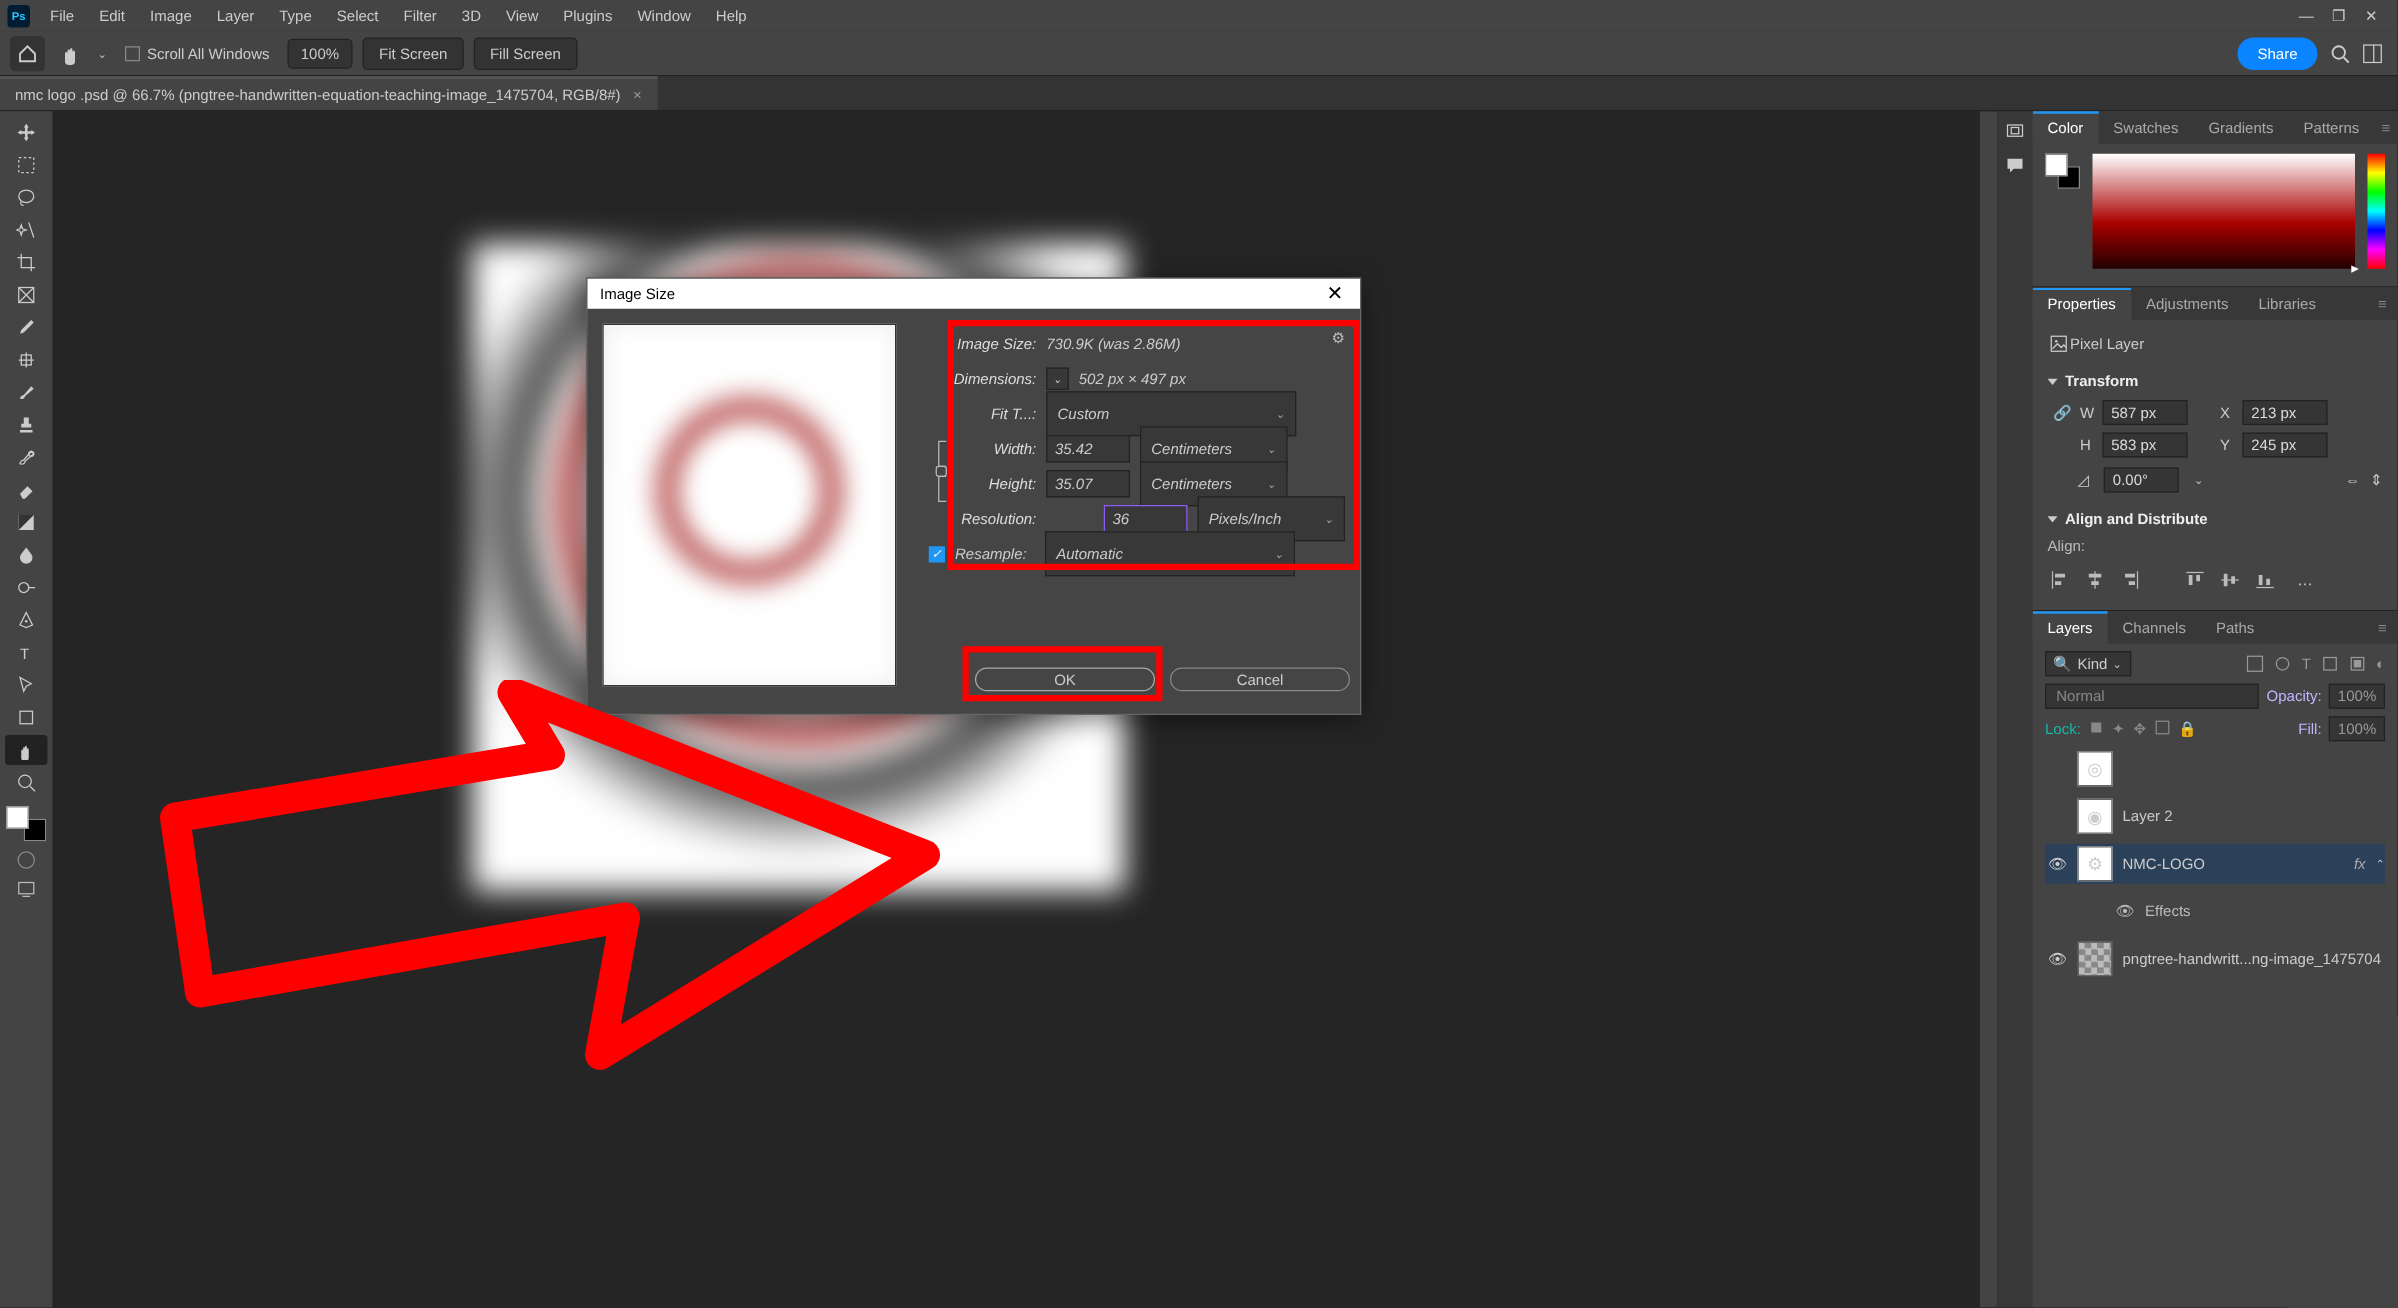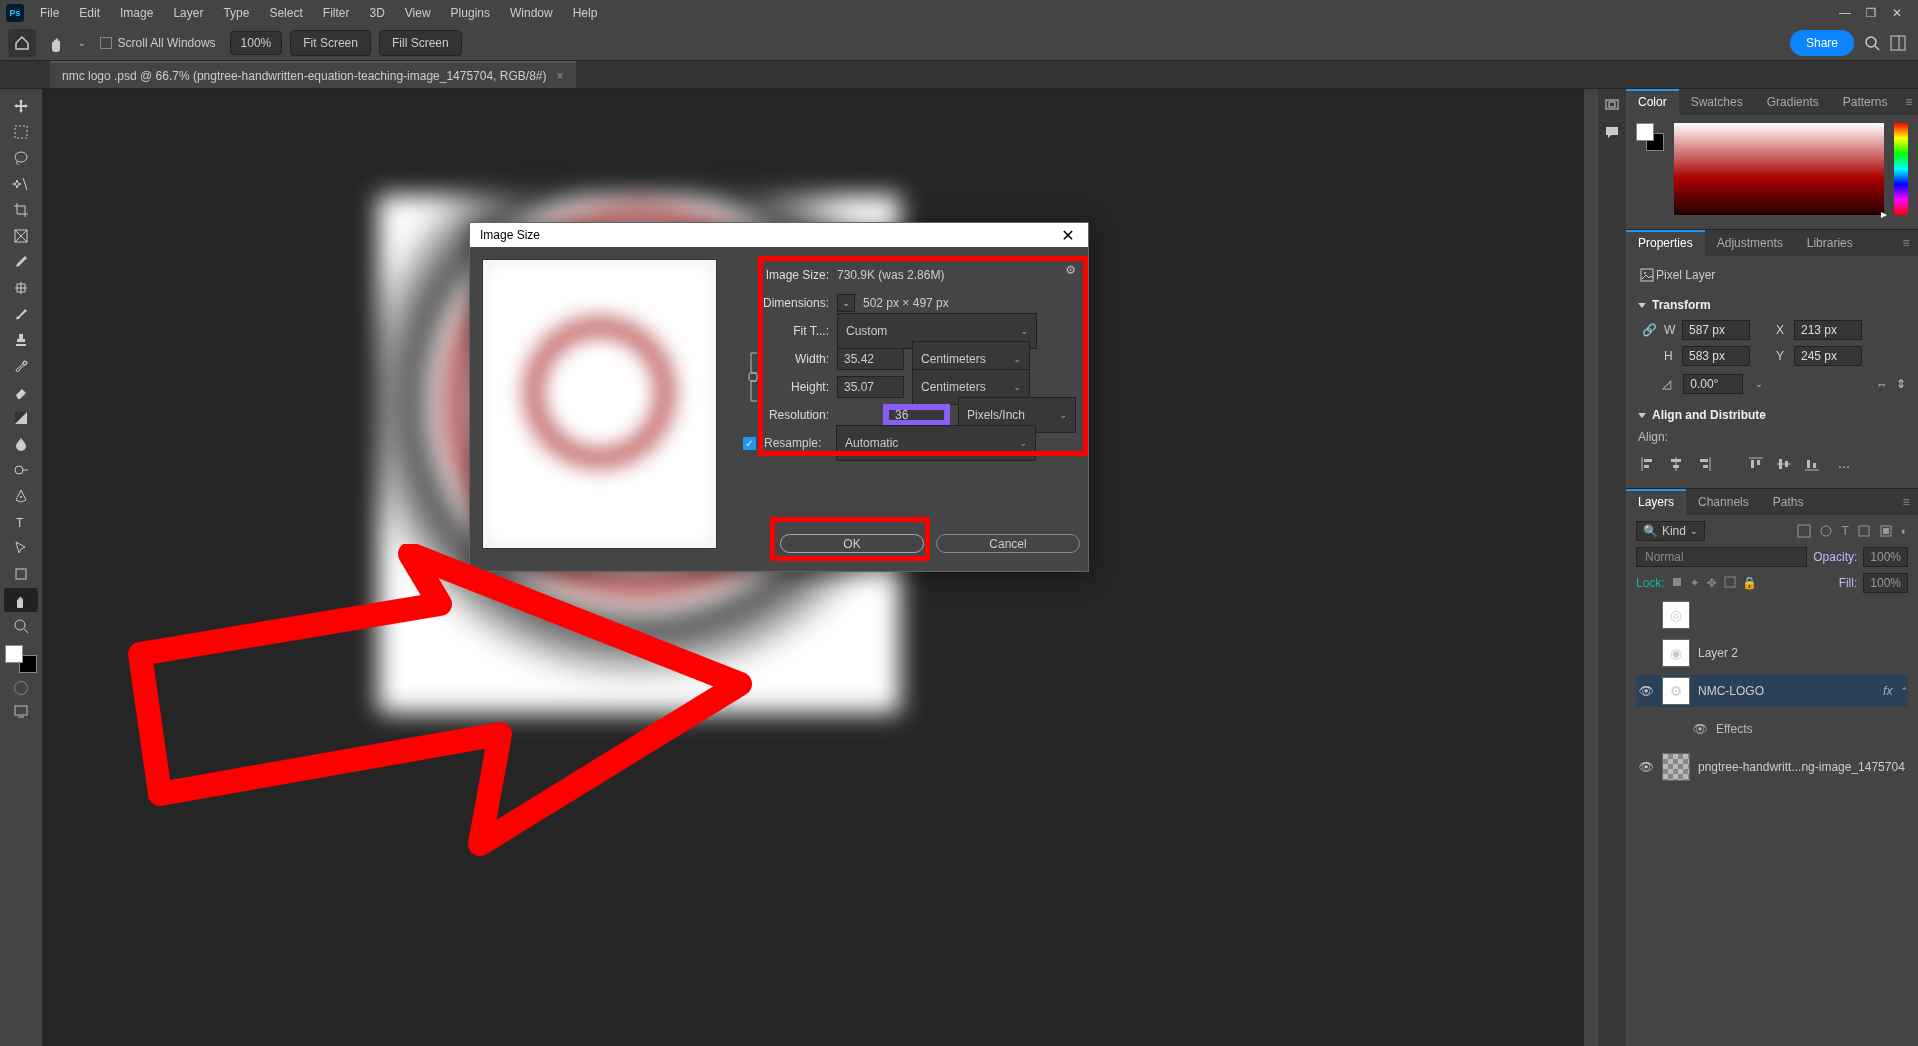--- a/index.html
+++ b/index.html
@@ -17,21 +17,21 @@
 .home-btn { width: 28px; height: 28px; background:#333; border-radius:4px; display:flex; align-items:center; justify-content:center;}
 .opt-txt {padding:0 4px;}
 .opt-btn { background:#333; padding: 5px 12px; border-radius:4px; border:1px solid #222;}
 .opt-input { background:#333; padding:4px 10px; border:1px solid #222; border-radius:4px; min-width:44px; text-align:center;}
 .chk-wrap { display:flex; align-items:center; gap:6px; padding:0 6px;}
 .chk { width:12px; height:12px; border:1px solid #888;}
 .options-right { margin-left:auto; display:flex; align-items:center; gap:10px; padding-right:12px;}
 .share-btn { background:#0a84ff; color:#fff; padding:6px 16px; border-radius:14px;}
 
 
-.tabrow { height: 28px; background: #333; border-bottom: 1px solid #222; display:flex; align-items:center; padding-left: 50px;}
+.tabrow { height: 28px; background: #333; border-bottom: 1px solid #222; display:flex; align-items:center; }
 .doc-tab { background:#444; height:100%; display:flex; align-items:center; padding:0 12px; border-top:2px solid #555; gap:10px;}
 .close-x {cursor:pointer; color:#999;}
 
 
 .main-row { position:absolute; top:89px; left:0; right:0; bottom:0; display:flex; }
 .toolbar-left { width: 42px; background:#444; display:flex; flex-direction:column; padding-top:4px; align-items:center;}
 .tool { width:34px; height:24px; margin:1px 0; display:flex; align-items:center; justify-content:center; border-radius:3px; cursor:pointer; position:relative;}
 .tool.sel { background:#222; }
 .swatch-holder { position:relative; width:32px; height:28px; margin-top:6px; }
 .swatch-back {position:absolute; right:0; bottom:0; width:18px; height:18px; background:#000; border:1px solid #888;}
@@ -110,24 +110,24 @@
 .dlg-body{position:relative; padding:12px 12px 12px 12px; display:flex; gap:12px;}
 .preview{width:265px;height:290px; border:1px solid #333; background:#eee; overflow:hidden;}
 .preview-inner{width:100%;height:100%; filter:blur(10px);}
 .preview-inner::before{content:"";display:block;width:100%;height:100%;
  background:
   radial-gradient(circle at 50% 46%, #fff 28%, #a52121 32%, #fff 42%),
   linear-gradient(135deg,#a52121 0 22%, transparent 22%),
   linear-gradient(-45deg,#a52121 0 18%, transparent 18%);
 }
 .settings{flex:1; position:relative; padding-top:2px;}
-.srow{display:flex; align-items:center; gap:8px; height:28px;}
+.srow{display:flex; align-items:center; gap:8px; height:28px;font-style:italic;}
 .slabel{width:100px; text-align:right; color:#ddd;}
 .sval{background:#383838;border:1px solid #222; height:22px; display:flex;align-items:center;padding:0 6px; width:67px;}
-.sval.focus{border:6px solid #8b5cf6;margin-left:46px;}
+.sval.focus{border:1px solid #8b5cf6;margin-left:46px;}
 .sdd {background:#383838;border:1px solid #222;height:36px;display:flex;align-items:center;padding:0 8px; width:118px; justify-content:space-between;}
 .sdd.wide{width:200px;}
 .dd-arrow{font-size:9px;color:#aaa;}
 .link-brace{position:absolute; left:12px; top:88px; width:24px; height:60px; display:flex; align-items:center; justify-content:center; color:#bbb;}
 .gear{position:absolute; right:0; top:4px; color:#bbb;}
 .chev{width:18px;height:18px;display:flex;align-items:center;justify-content:center;background:#383838;border:1px solid #222;font-size:9px;}
 .srow .chk2{width:13px;height:13px;margin-left:14px;background:#2196f3;display:flex;align-items:center;justify-content:center;color:#fff;font-size:10px;}
 
 .dlg-btns{position:absolute; left:310px; bottom:18px; display:flex; gap:12px;}
 .dlg-btn{width:144px;height:19px;border:1px solid #888;border-radius:12px;display:flex;align-items:center;justify-content:center;background:#454545;}

